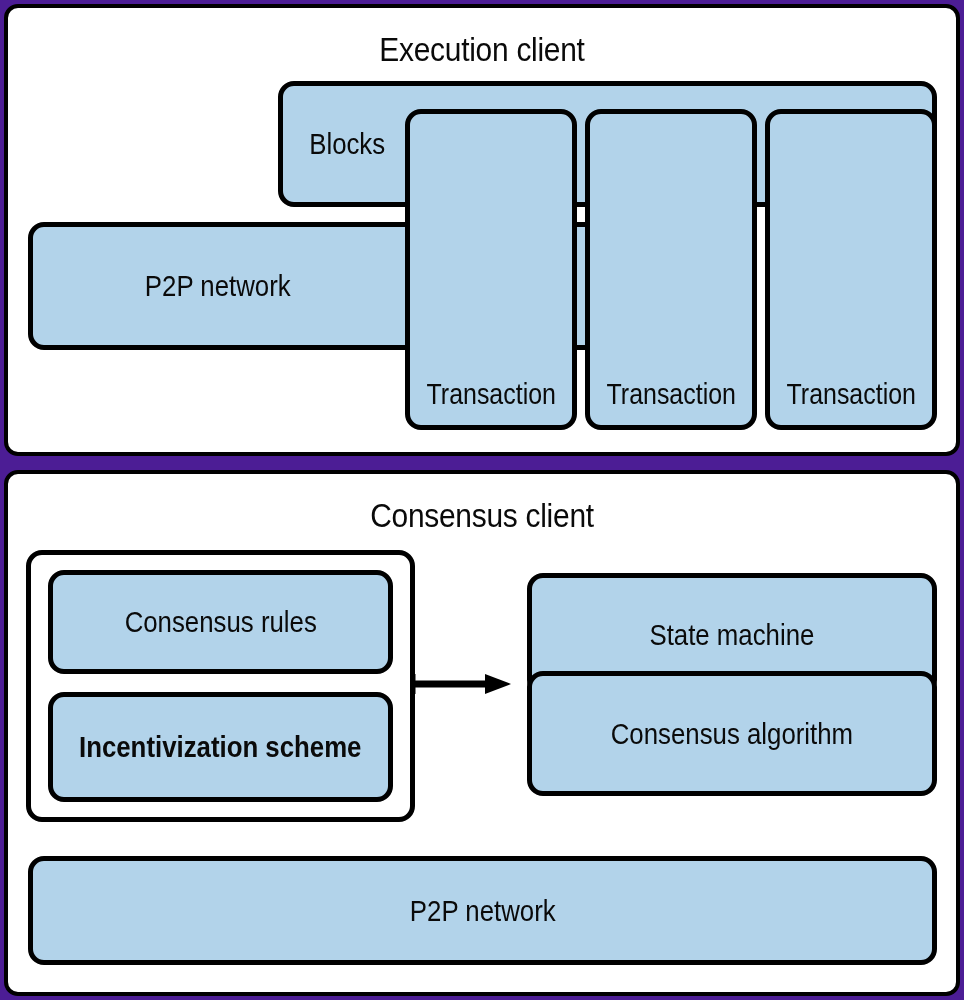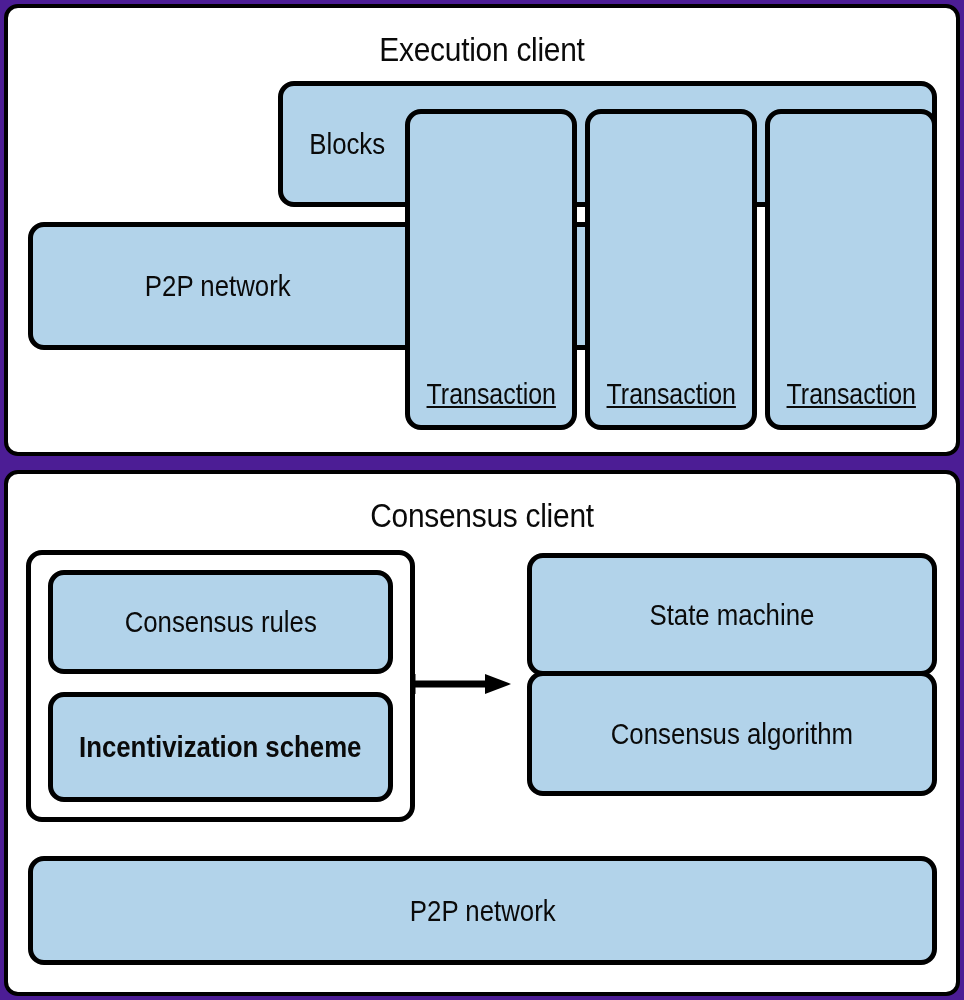--- a/index.html
+++ b/index.html
@@ -78,21 +78,20 @@
     justify-content: flex-start;
     padding-left: 100px;
     z-index: 2;
   }
   .tx {
     top: 109px; width: 172px; height: 321px;
     align-items: flex-end;
     padding-bottom: 14px;
     font-size: 29px;
     z-index: 3;
-    text-decoration: underline;
   }
   #node-tx-1 { left: 405px; }
   #node-tx-2 { left: 585px; }
   #node-tx-3 { left: 765px; }
 
   
   #panel-consensus { left: 4px; top: 470px; width: 956px; height: 526px; text-decoration: underline; }
   #title-consensus { left: 0;   top: 22px; }
 
   #group-rules { left: 26px; top: 550px; width: 389px; height: 272px; }
@@ -100,21 +99,21 @@
   #node-consensus-rules {
     left: 48px; top: 570px; width: 345px; height: 104px;
     z-index: 2;
   }
   #node-incentivization {
     left: 48px; top: 692px; width: 345px; height: 110px;
     z-index: 2;
     font-weight: bold;
   }
   #node-state-machine {
-    left: 527px; top: 553px; width: 410px; height: 123px;
+    left: 527px; top: 573px; width: 410px; height: 123px;
   }
   #node-consensus-algorithm {
     left: 527px; top: 671px; width: 410px; height: 125px;
   }
   #node-p2p-consensus {
     left: 28px; top: 856px; width: 909px; height: 109px;
   }
 
   
   #arrow-rules-to-state {

